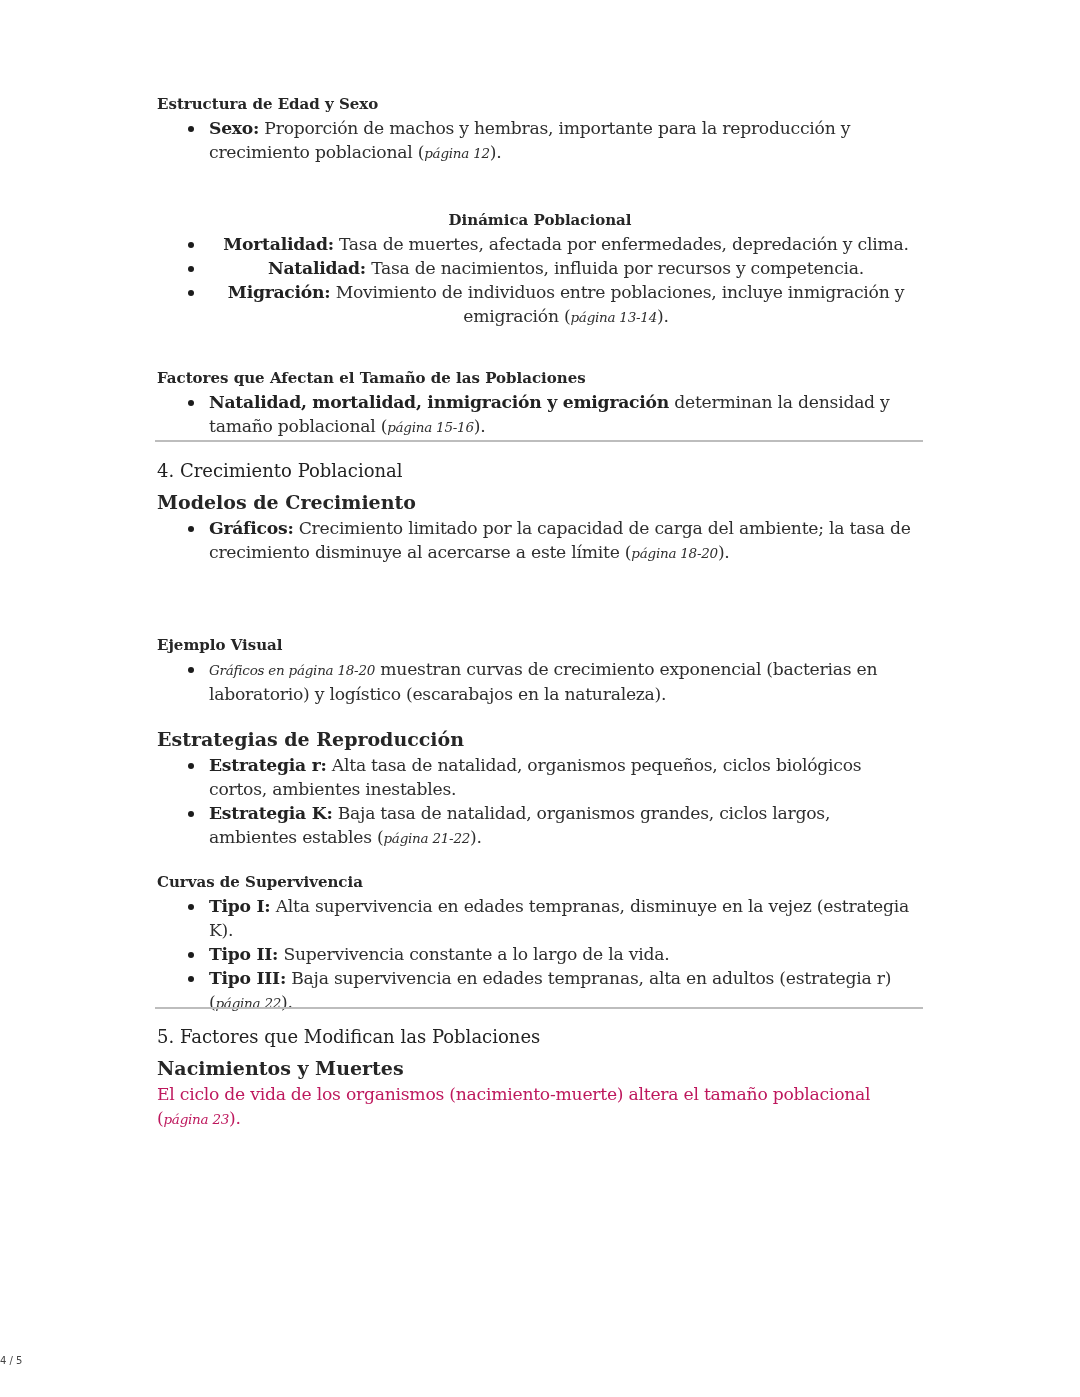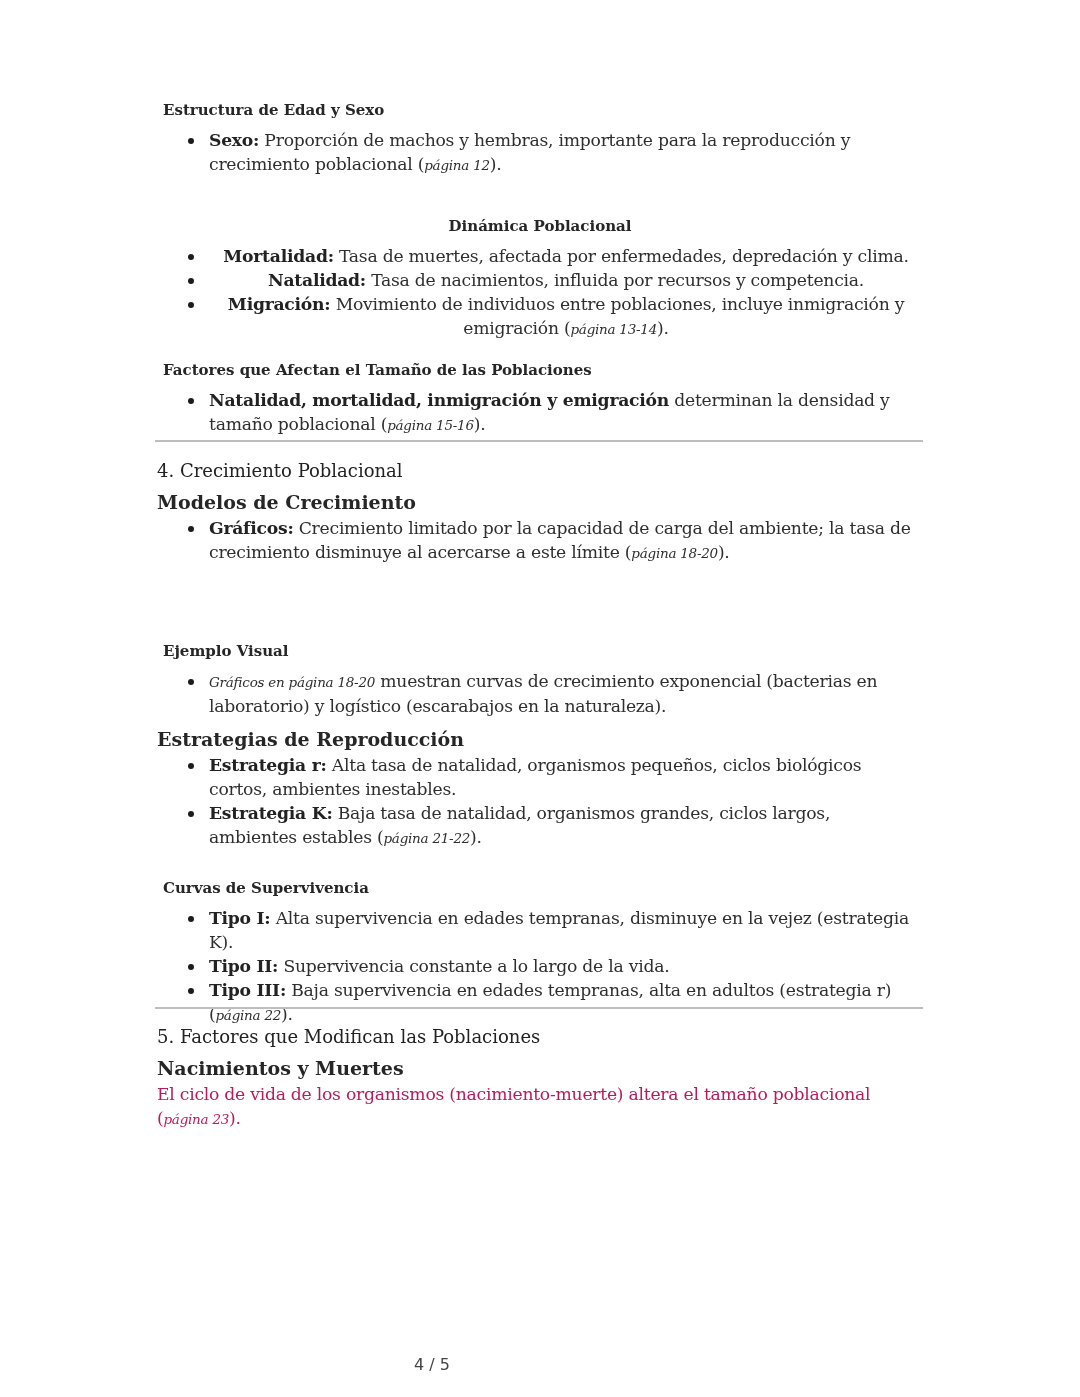--- a/index.html
+++ b/index.html
@@ -4,21 +4,21 @@
   <style>
     html, body { margin: 0; padding: 0; background: #ffffff; }
     body {
       width: 1080px; height: 1397px; position: relative; overflow: hidden;
       font-family: "DejaVu Serif", "Liberation Serif", serif;
       color: #2b2b2b;
     }
     .page { position: absolute; left: 157px; top: 92px; width: 766px; }
     .h4 {
       font-size: 15px; font-weight: bold; color: #262626;
-      margin: 6px; line-height: 24px;
+      margin: 0; line-height: 24px;
     }
     .h3 {
       font-size: 19px; font-weight: bold; color: #262626;
       margin: 0; line-height: 28px;
     }
     .h2 {
       font-size: 18px; font-weight: normal; color: #222;
       margin: 0; line-height: 34px;
     }
     ul { margin: 0 0 0 0; padding: 0 0 0 52px; list-style: none; }
@@ -31,22 +31,22 @@
       width: 6px; height: 6px; border-radius: 50%; background: #1c1c1c;
     }
     b { font-weight: bold; color: #222; }
     .ref { font-style: italic; font-size: 13.5px; }
     .para { font-size: 17.2px; line-height: 24px; letter-spacing: -0.25px; margin: 0; color: #be185d; }
     hr.rule {
       border: none; border-top: 2px solid #bdbdbd; margin: 0;
       position: absolute; left: -2px; width: 768px;
     }
     .footer {
-      position: absolute; top: 1355px; left: 0; width: 864px; text-align: center;
-      font-family: "DejaVu Sans", sans-serif; font-size: 16px; color: #444;
+      position: absolute; top: 1355px; left: 0; width: 864px; text-align: left;
+      font-family: "DejaVu Sans", sans-serif; font-size: 10px; color: #444;
     }
     .block { position: absolute; left: 0; width: 766px; }
   </style>
 </head>
 <body>
 
 <div class="page">
 
   <div class="block" style="top:0px;">
     <h4 class="h4">Estructura de Edad y Sexo</h4>
@@ -57,21 +57,21 @@
 
   <div class="block" style="top:116px;text-align:center;">
     <h4 class="h4">Dinámica Poblacional</h4>
     <ul>
       <li><b>Mortalidad:</b><span> Tasa de muertes, afectada por enfermedades, depredación y clima.</span></li>
       <li><b>Natalidad:</b><span> Tasa de nacimientos, influida por recursos y competencia.</span></li>
       <li><b>Migración:</b><span> Movimiento de individuos entre poblaciones, incluye inmigración y emigración (</span><span class="ref">página 13-14</span><span>).</span></li>
     </ul>
   </div>
 
-  <div class="block" style="top:260px;">
+  <div class="block" style="top:274px;">
     <h4 class="h4">Factores que Afectan el Tamaño de las Poblaciones</h4>
     <ul>
       <li><b>Natalidad, mortalidad, inmigración y emigración</b><span> determinan la densidad y tamaño poblacional (</span><span class="ref">página 15-16</span><span>).</span></li>
     </ul>
   </div>
 
   <hr class="rule" style="top:348px;">
 
   <div class="block" style="top:362px;">
     <h2 class="h2">4. Crecimiento Poblacional</h2>

